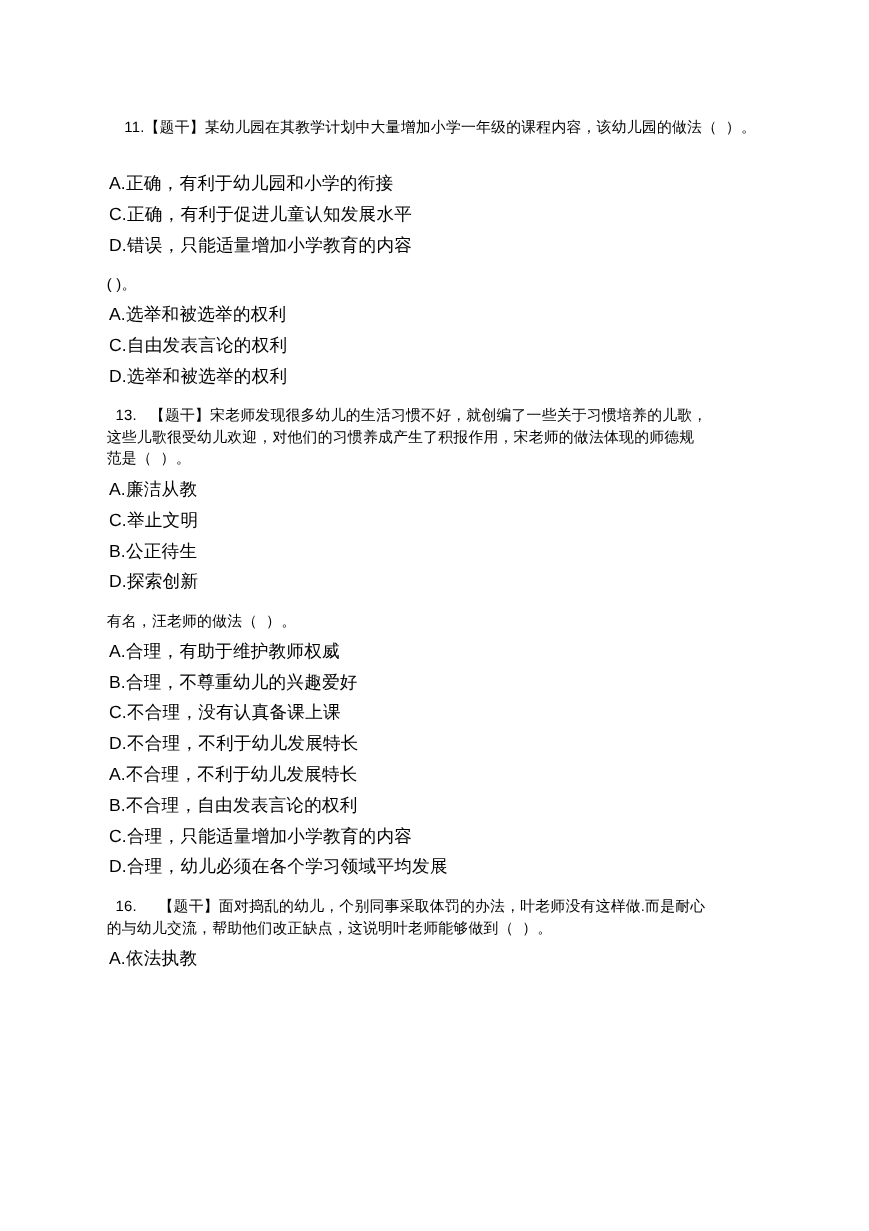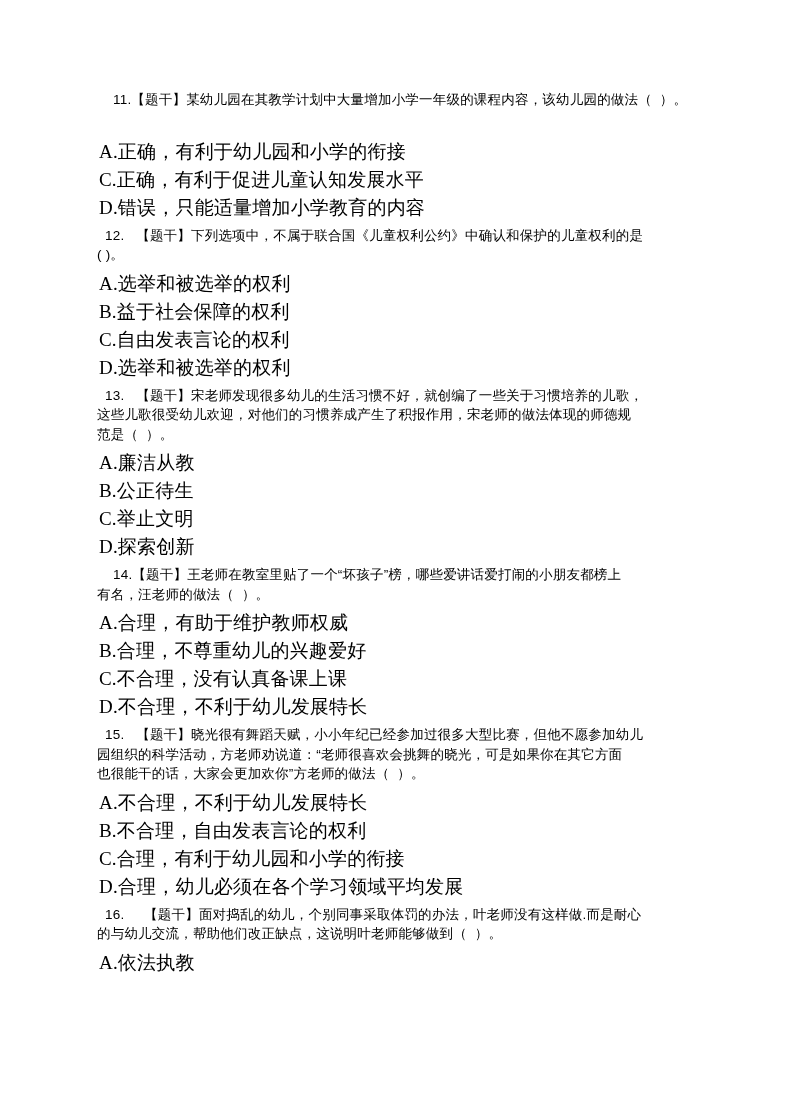--- a/index.html
+++ b/index.html
@@ -18,39 +18,38 @@
     box-sizing: border-box;
     width: 790px;
     height: 1119px;
     padding: 90px 96px 0 97px;
     background: #ffffff;
   }
   .question {
     margin: 0;
   }
   .stem {
-    margin: 0 0 9px 0;
+    margin: 16px 0 9px 0;
   }
   .stem-line {
     margin: 0;
     font-size: 13.5px;
     line-height: 19.5px;
     white-space: pre-wrap;
     letter-spacing: 0.2px;
   }
   .indent-lg { text-indent: 16px; }
   .indent-sm { text-indent: 8px; }
   .option {
     margin: 0 0 9px 0;
     padding-left: 2px;
-    font-size: 19px;
+    font-size: 16px;
     line-height: 19px;
     white-space: pre-wrap;
     letter-spacing: 0.2px;
-    font-family: Liberation Serif, serif;
   }
   .blank-line {
     height: 23px;
   }
 </style>
 </head>
 <body>
 
 <div class="page">
 
@@ -59,61 +58,53 @@
       <p class="stem-line indent-lg">11.【题干】某幼儿园在其教学计划中大量增加小学一年级的课程内容，该幼儿园的做法（  ）。</p>
     </div>
     <div class="blank-line"></div>
     <p class="option">A.正确，有利于幼儿园和小学的衔接</p>
     <p class="option">C.正确，有利于促进儿童认知发展水平</p>
     <p class="option">D.错误，只能适量增加小学教育的内容</p>
   </div>
 
   <div class="question">
     <div class="stem">
-      <p class="stem-line indent-sm">12.   【题干】下列选项中，不属于联合国《儿童权利公约》中确认和保护的儿童权利的是</p>
       <p class="stem-line">( )。</p>
     </div>
     <p class="option">A.选举和被选举的权利</p>
-    <p class="option">B.益于社会保障的权利</p>
     <p class="option">C.自由发表言论的权利</p>
     <p class="option">D.选举和被选举的权利</p>
   </div>
 
   <div class="question">
     <div class="stem">
       <p class="stem-line indent-sm">13.   【题干】宋老师发现很多幼儿的生活习惯不好，就创编了一些关于习惯培养的儿歌，</p>
       <p class="stem-line">这些儿歌很受幼儿欢迎，对他们的习惯养成产生了积报作用，宋老师的做法体现的师德规</p>
       <p class="stem-line">范是（  ）。</p>
     </div>
     <p class="option">A.廉洁从教</p>
+    <p class="option">C.举止文明</p>
     <p class="option">B.公正待生</p>
-    <p class="option">C.举止文明</p>
     <p class="option">D.探索创新</p>
   </div>
 
   <div class="question">
     <div class="stem">
-      <p class="stem-line indent-lg">14.【题干】王老师在教室里贴了一个“坏孩子”榜，哪些爱讲话爱打闹的小朋友都榜上</p>
       <p class="stem-line">有名，汪老师的做法（  ）。</p>
     </div>
     <p class="option">A.合理，有助于维护教师权威</p>
     <p class="option">B.合理，不尊重幼儿的兴趣爱好</p>
     <p class="option">C.不合理，没有认真备课上课</p>
     <p class="option">D.不合理，不利于幼儿发展特长</p>
   </div>
 
   <div class="question">
-    <div class="stem">
-      <p class="stem-line indent-sm">15.   【题干】晓光很有舞蹈天赋，小小年纪已经参加过很多大型比赛，但他不愿参加幼儿</p>
-      <p class="stem-line">园组织的科学活动，方老师劝说道：“老师很喜欢会挑舞的晓光，可是如果你在其它方面</p>
-      <p class="stem-line">也很能干的话，大家会更加欢你”方老师的做法（  ）。</p>
-    </div>
     <p class="option">A.不合理，不利于幼儿发展特长</p>
     <p class="option">B.不合理，自由发表言论的权利</p>
-    <p class="option">C.合理，有利于幼儿园和小学的衔接</p>
+    <p class="option">C.合理，只能适量增加小学教育的内容</p>
     <p class="option">D.合理，幼儿必须在各个学习领域平均发展</p>
   </div>
 
   <div class="question">
     <div class="stem">
       <p class="stem-line indent-sm">16.     【题干】面对捣乱的幼儿，个别同事采取体罚的办法，叶老师没有这样做.而是耐心</p>
       <p class="stem-line">的与幼儿交流，帮助他们改正缺点，这说明叶老师能够做到（  ）。</p>
     </div>
     <p class="option">A.依法执教</p>
   </div>

